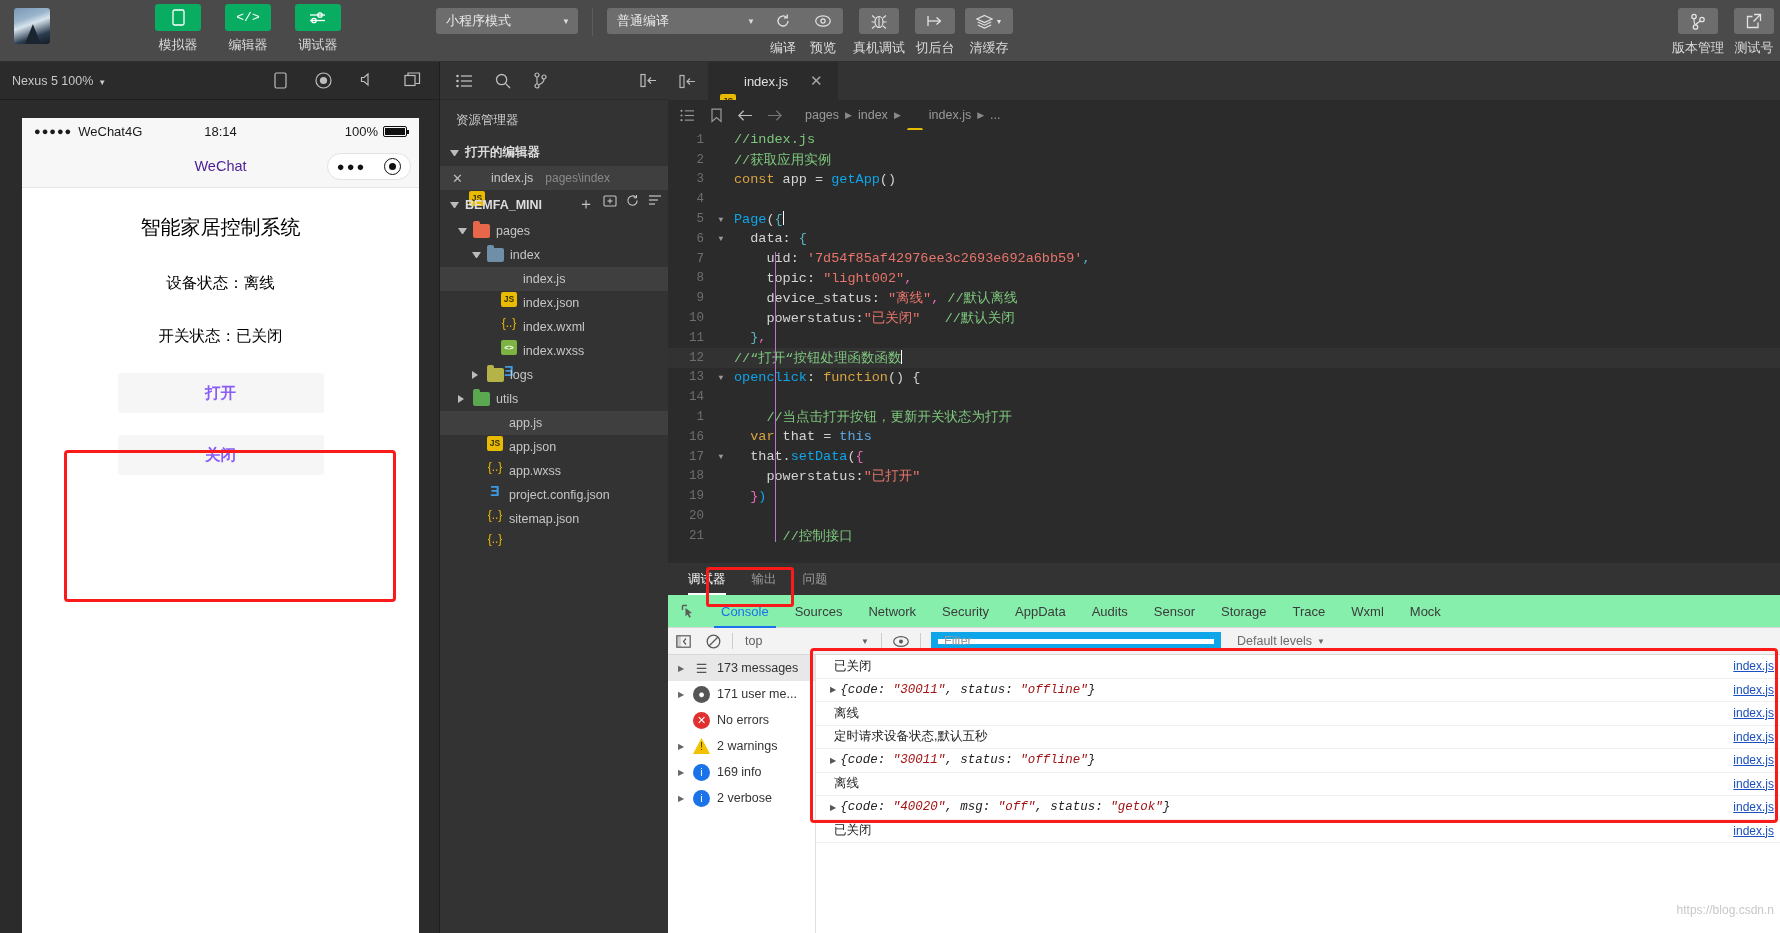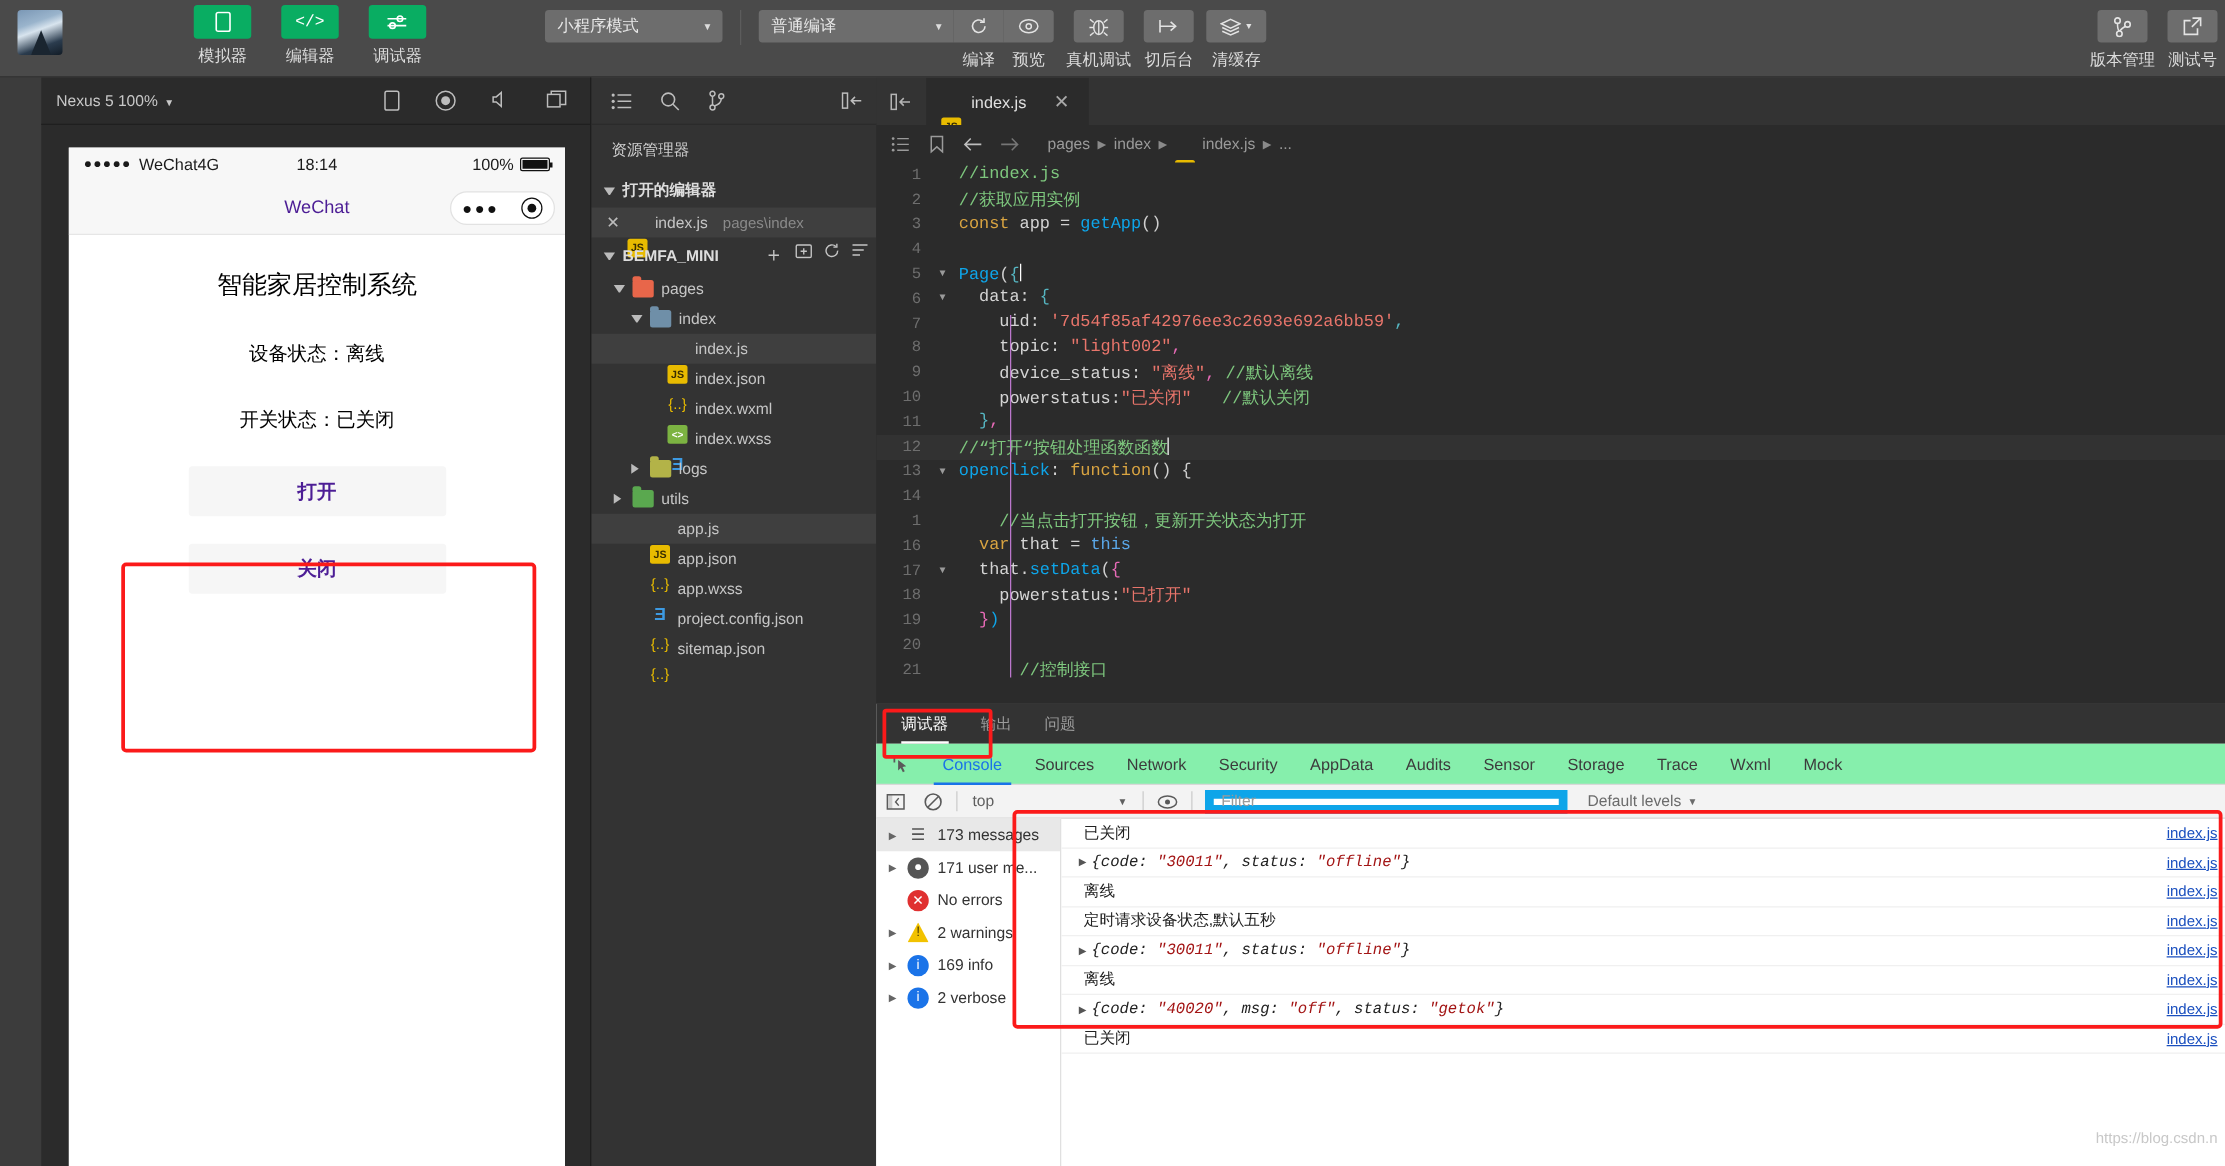--- a/index.html
+++ b/index.html
@@ -51,21 +51,21 @@
     align-items: center; justify-content: center; color: #e3e3e3;
   }
   .icn-btn .lbl2 { color: #dcdcdc; font-size: 13px; margin-top: 5px; white-space: nowrap; }
   .icn-btn.sepl .bx { border-radius: 0 3px 3px 0; }
   .icn-btn.r3 .bx { border-radius: 3px; }
   .gapx { width: 10px; }
 
   .tb-right { position: absolute; right: 6px; top: 8px; display: flex; gap: 10px; }
 
   
-  .body { flex: 1; display: flex; min-height: 0; padding-left: 33px; }
+  .body { flex: 1; display: flex; min-height: 0; }
 
   
   .sim { width: 440px; background: #2b2b2b; display: flex; flex-direction: column; flex: 0 0 440px;
          border-right: 1px solid #1e1e1e; position: relative; }
   .sim-bar { height: 38px; display: flex; align-items: center; color: #c8c8c8; font-size: 12.5px;
              padding: 0 8px 0 12px; border-bottom:1px solid #1f1f1f;}
   .sim-bar .dev { cursor: pointer; }
   .sim-bar .car2 { font-size:8px; margin-left:5px; }
   .sim-bar-icons { margin-left: auto; display: flex; gap: 28px; padding-right: 10px; color:#bdbdbd; }
   .phone { margin: 18px 20px 0 22px; background: #fff; flex: 1; position: relative; overflow: hidden; }
@@ -85,21 +85,21 @@
           background: #fff; border: 1px solid #e2e2e2; display: flex; align-items: center;
           justify-content: space-around; }
   .caps .ddd { letter-spacing: 2px; font-size: 13px; color: #111; }
   .caps .tgt { width: 17px; height: 17px; border: 1.6px solid #111; border-radius: 50%;
                display: flex; align-items: center; justify-content: center; }
   .caps .tgt i { width: 7px; height: 7px; background: #111; border-radius: 50%; display: block; }
   .page-body { padding-top: 26px; text-align: center; }
   .h-title { font-size: 20px; color: #000; font-weight: 400; }
   .st-line { font-size: 15.5px; color: #000; margin-top: 32px; }
   .btn-wrap { margin-top: 26px; }
-  .m-btn { width: 206px; height: 40px; background: #f6f6f6; color: #4c1d95; font-size: 15.5px;
+  .m-btn { width: 206px; height: 40px; background: #f6f6f6; color: #8b5cf6; font-size: 15.5px;
            font-weight: bold; display: flex; align-items: center; justify-content: center;
            margin: 0 auto 22px auto; border-radius: 3px; cursor: pointer; }
   .redbox-sim { position: absolute; left: 64px; top: 388px; width: 332px; height: 152px;
                 border: 3px solid #fb1a1a; border-radius: 4px; pointer-events: none; }
 
   
   .explorer { width: 228px; flex: 0 0 228px; background: #333333; display: flex; flex-direction: column;
               color: #ccc; font-size: 13px; }
   .exp-icons { height: 38px; display: flex; align-items: center; gap: 22px; padding-left: 16px;
                color: #bdbdbd; border-bottom: 1px solid #2b2b2b; position: relative;}

